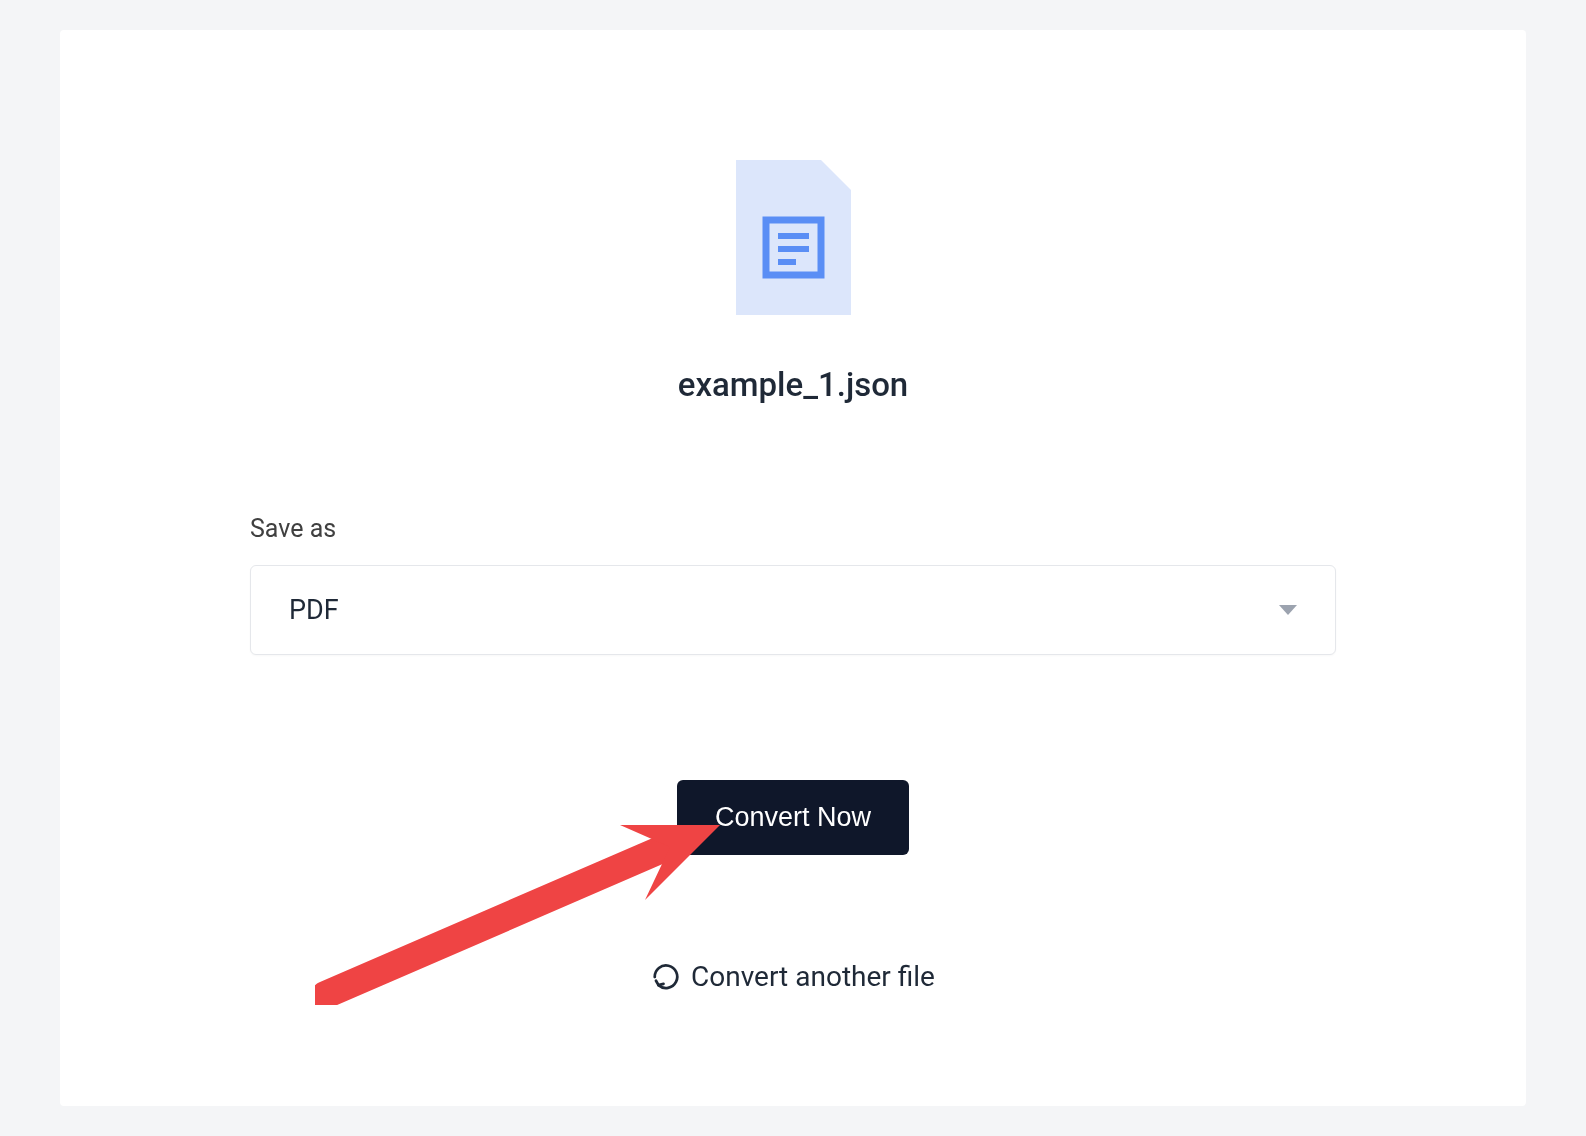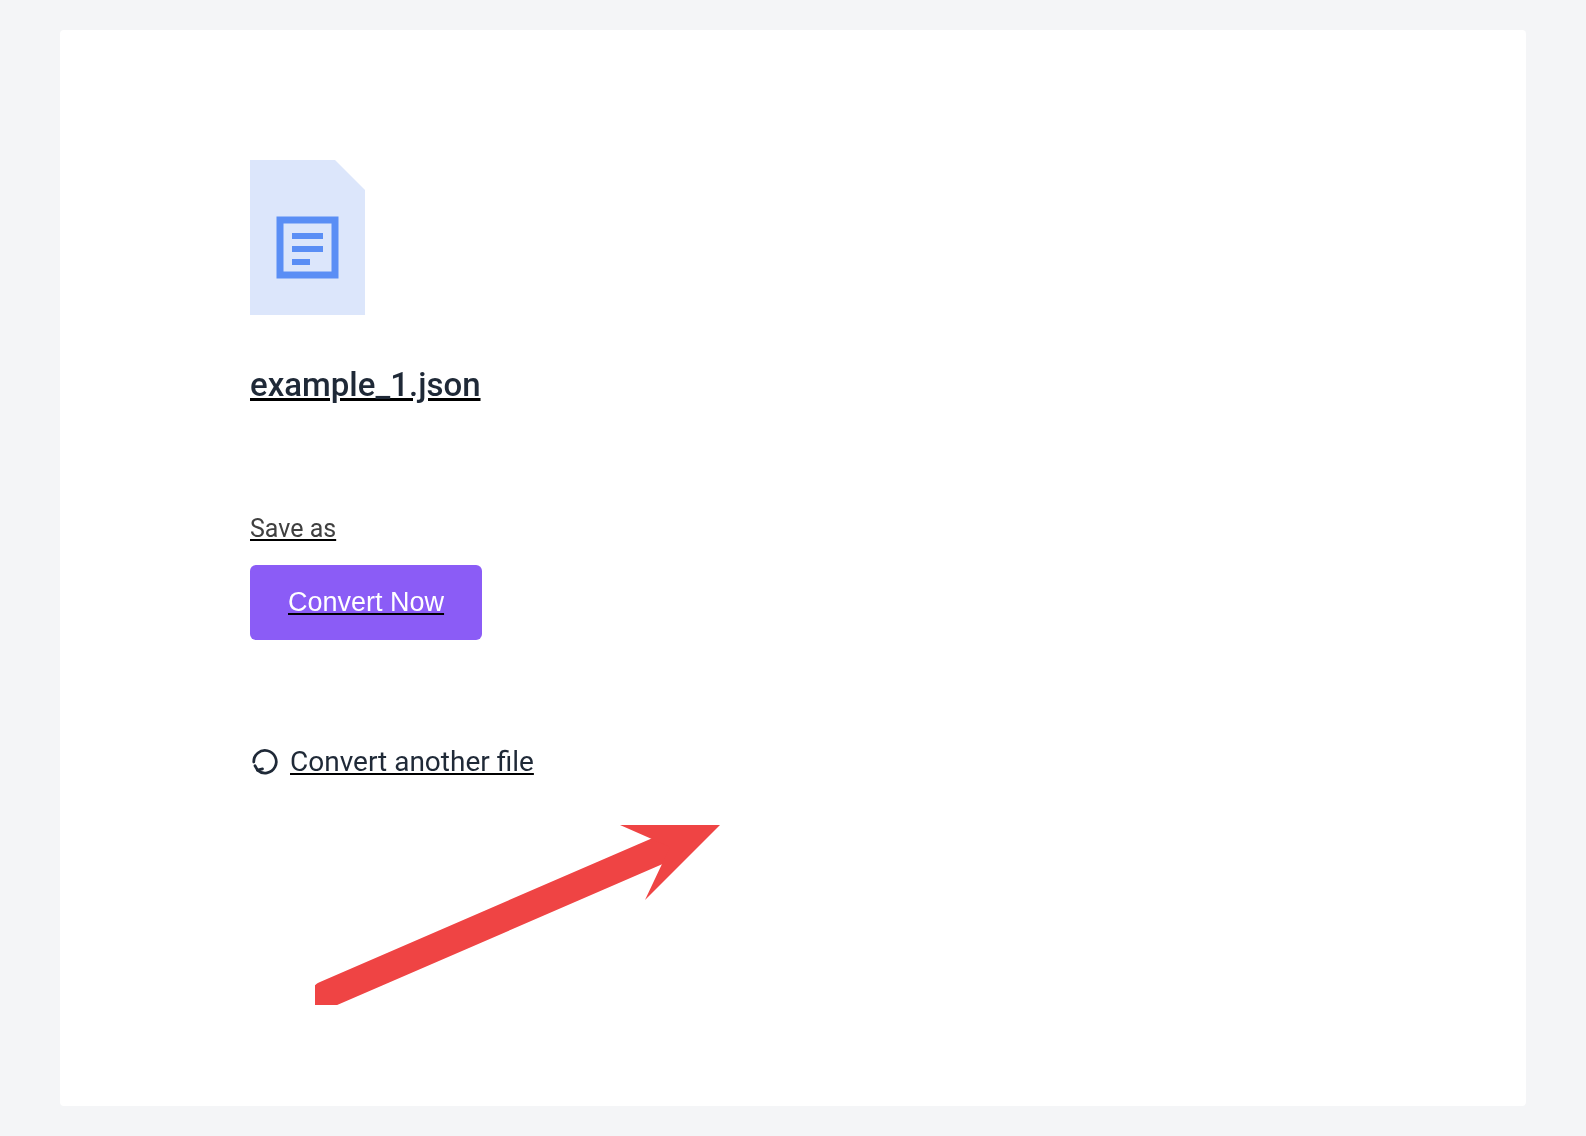--- a/index.html
+++ b/index.html
@@ -15,23 +15,22 @@
       padding: 30px 60px;
     }
     .card {
       background: #ffffff;
       border-radius: 4px;
       width: 100%;
       height: 100%;
       padding: 130px 190px 80px 190px;
       display: flex;
       flex-direction: column;
-      align-items: flex-start;
+      align-items: center;
       position: relative;
-      text-decoration: underline;
     }
     .file-icon-wrapper {
       display: flex;
       justify-content: center;
       margin-bottom: 50px;
     }
     .file-icon {
       width: 115px;
       height: 155px;
       position: relative;
@@ -73,21 +72,21 @@
       box-shadow: 0 1px 2px rgba(0,0,0,0.03);
     }
     .select-chevron {
       width: 0;
       height: 0;
       border-left: 9px solid transparent;
       border-right: 9px solid transparent;
       border-top: 10px solid #9ca3af;
     }
     .convert-button {
-      background: #8b5cf6;
+      background: #0f172a;
       color: #ffffff;
       border: none;
       border-radius: 6px;
       padding: 22px 38px;
       font-size: 27px;
       font-weight: 400;
       cursor: pointer;
       margin-bottom: 105px;
     }
     .convert-another {
@@ -125,20 +124,26 @@
         <line x1="42" y1="89" x2="73" y2="89" stroke="#5a8ef5" stroke-width="6"></line>
         <line x1="42" y1="102" x2="60" y2="102" stroke="#5a8ef5" stroke-width="6"></line>
       </svg>
     </div>
   </div>
 
   <div class="filename">example_1.json</div>
 
   <div class="save-as-label">Save as</div>
 
+  <div class="select-wrapper">
+    <div class="select">
+      <span>PDF</span>
+      <span class="select-chevron"></span>
+    </div>
+  </div>
 
   <button class="convert-button">Convert Now</button>
 
   <div class="convert-another">
     <span class="refresh-icon">
       <svg viewBox="0 0 24 24" fill="none" xmlns="http://www.w3.org/2000/svg">
         <path d="M 3 12 A 9 9 0 1 1 6 18.5" stroke="#1f2937" stroke-width="2.2" fill="none" stroke-linecap="round"></path>
         <path d="M 6 18.5 L 4 15 M 6 18.5 L 10 17.5" stroke="#1f2937" stroke-width="2.2" stroke-linecap="round"></path>
       </svg>
     </span>

